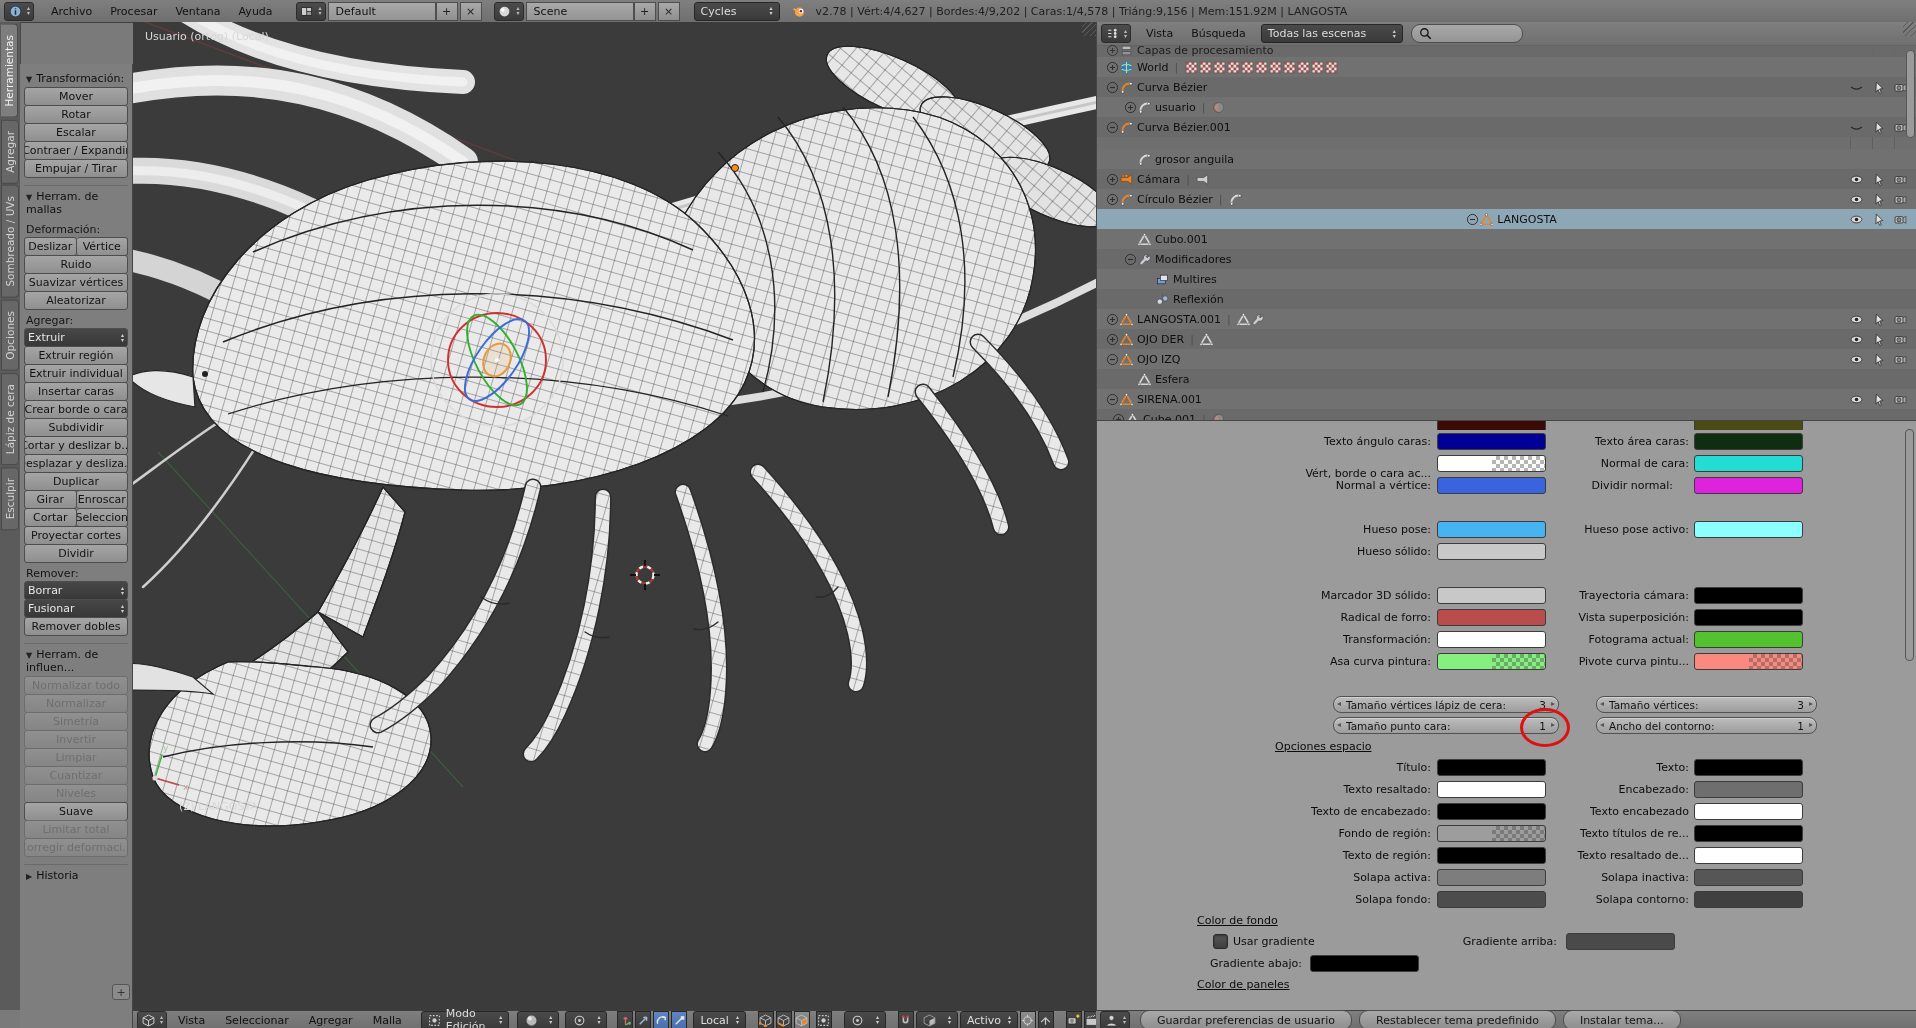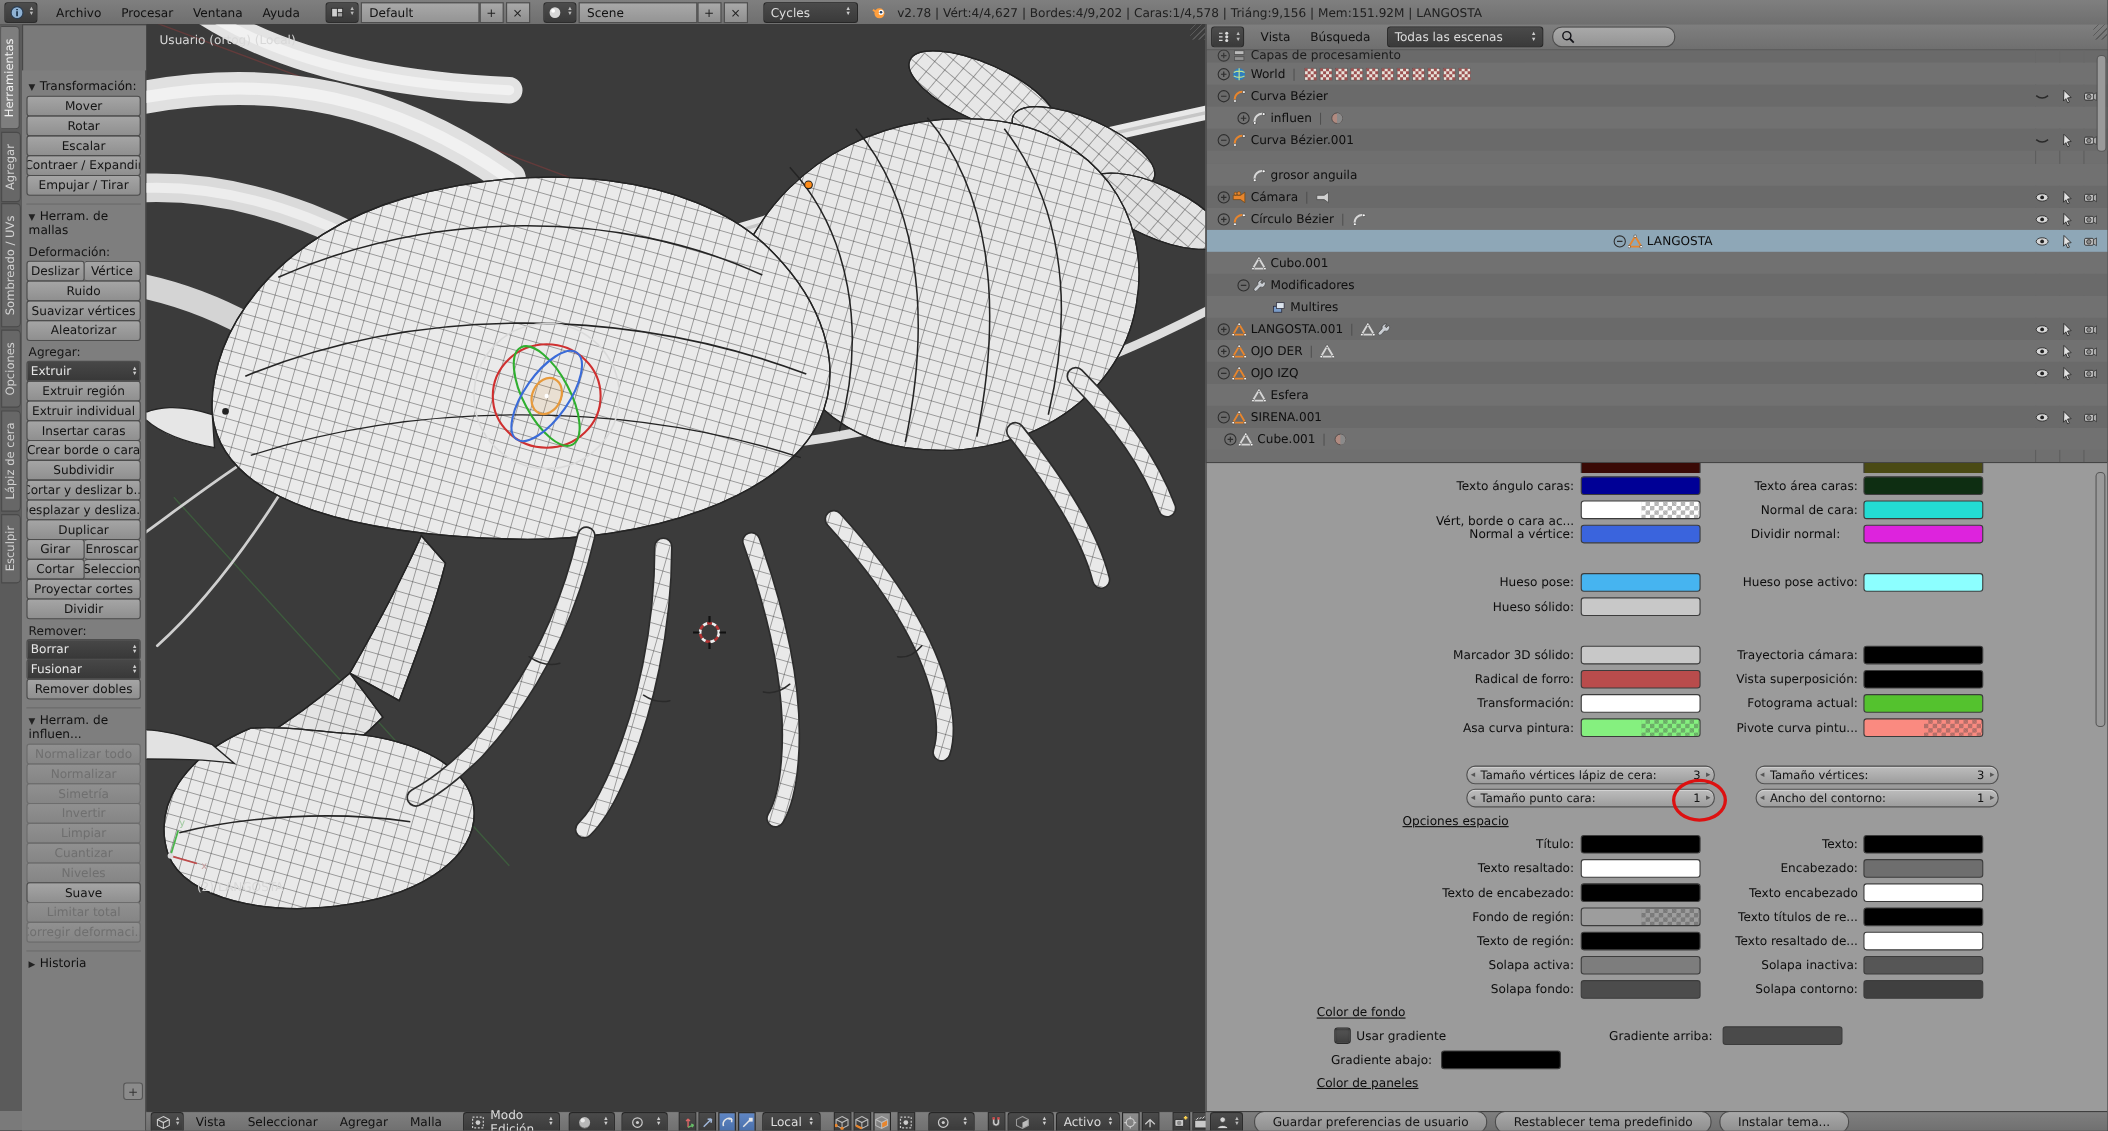--- a/index.html
+++ b/index.html
@@ -898,21 +898,21 @@
               <path d="M6 3.7V8.3M3.7 6H8.3" stroke="#2e2e2e" stroke-width="1"></path>
             </svg>
           </span>
           <span class="o-ic">
             <svg width="13" height="13" viewBox="0 0 12 12">
               <path d="M2.5 10 C1.5 5 6 1.5 10 2.5" fill="none" stroke="#d8d8d8" stroke-width="1.7"></path>
               <circle cx="2.5" cy="10" r="1.2" fill="#fff" stroke="#333" stroke-width=".5"></circle>
               <circle cx="10" cy="2.5" r="1.2" fill="#fff" stroke="#333" stroke-width=".5"></circle>
             </svg>
           </span>
-          <span class="lbl">influen</span>
+          <span class="lbl">usuario</span>
           <span class="sep">|</span>
           <span class="o-ic">
             <svg width="13" height="13" viewBox="0 0 12 12">
               <circle cx="6" cy="6" r="4.4" fill="#b08a80" stroke="#333" stroke-width=".5"></circle>
               <path d="M6 1.6 A4.4 4.4 0 0 1 6 10.4 Z" fill="#8a8a8a"></path>
             </svg>
           </span>
         </div>
         <div class="o-row" style="padding-left: 8px;">
           <span class="o-ic">
@@ -1111,20 +1111,31 @@
         </div>
         <div class="o-row" style="padding-left: 44px;">
           <span style="width: 14px; display: inline-block;"></span>
           <span class="o-ic">
             <svg width="13" height="13" viewBox="0 0 12 12">
               <rect x="1.5" y="5" width="7" height="5" fill="#7a9cc9" stroke="#223" stroke-width=".6"></rect>
               <rect x="4" y="2" width="6.5" height="5" fill="#dde5ee" stroke="#223" stroke-width=".6"></rect>
             </svg>
           </span>
           <span class="lbl">Multires</span>
+        </div>
+        <div class="o-row" style="padding-left: 44px;">
+          <span style="width: 14px; display: inline-block;"></span>
+          <span class="o-ic">
+            <svg width="13" height="13" viewBox="0 0 12 12">
+              <circle cx="3.5" cy="8" r="2.4" fill="#d5dbe1" stroke="#333" stroke-width=".5"></circle>
+              <circle cx="8.5" cy="5" r="2.4" fill="#9fb6cf" stroke="#333" stroke-width=".5"></circle>
+              <line x1="6" y1="1" x2="6" y2="11" stroke="#556" stroke-dasharray="2 1.4" stroke-width=".8"></line>
+            </svg>
+          </span>
+          <span class="lbl">Reflexión</span>
         </div>
         <div class="o-row" style="padding-left: 8px;">
           <span class="o-ic">
             <svg width="13" height="13" viewBox="0 0 12 12">
               <circle cx="6" cy="6" r="4.7" fill="none" stroke="#2e2e2e" stroke-width=".9"></circle>
               <path d="M6 3.7V8.3M3.7 6H8.3" stroke="#2e2e2e" stroke-width="1"></path>
             </svg>
           </span>
           <span class="o-ic">
             <svg width="13" height="13" viewBox="0 0 12 12">

